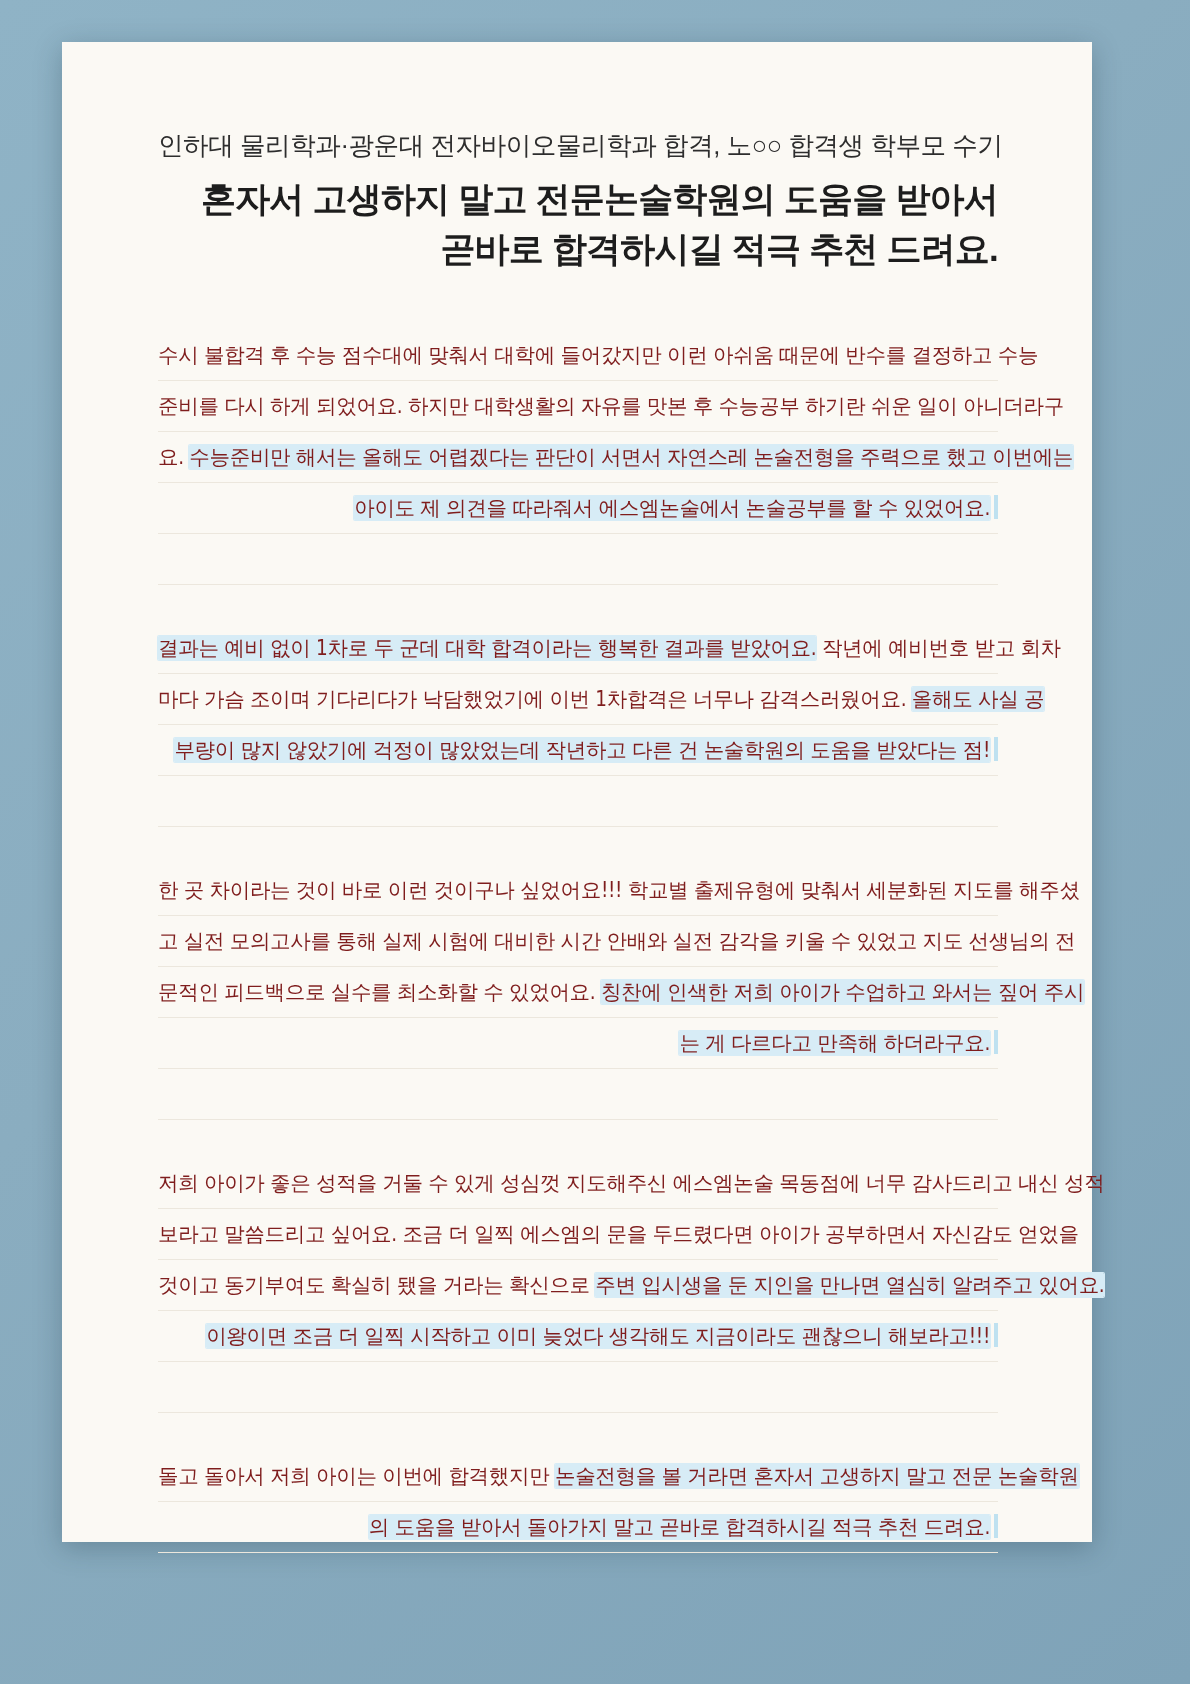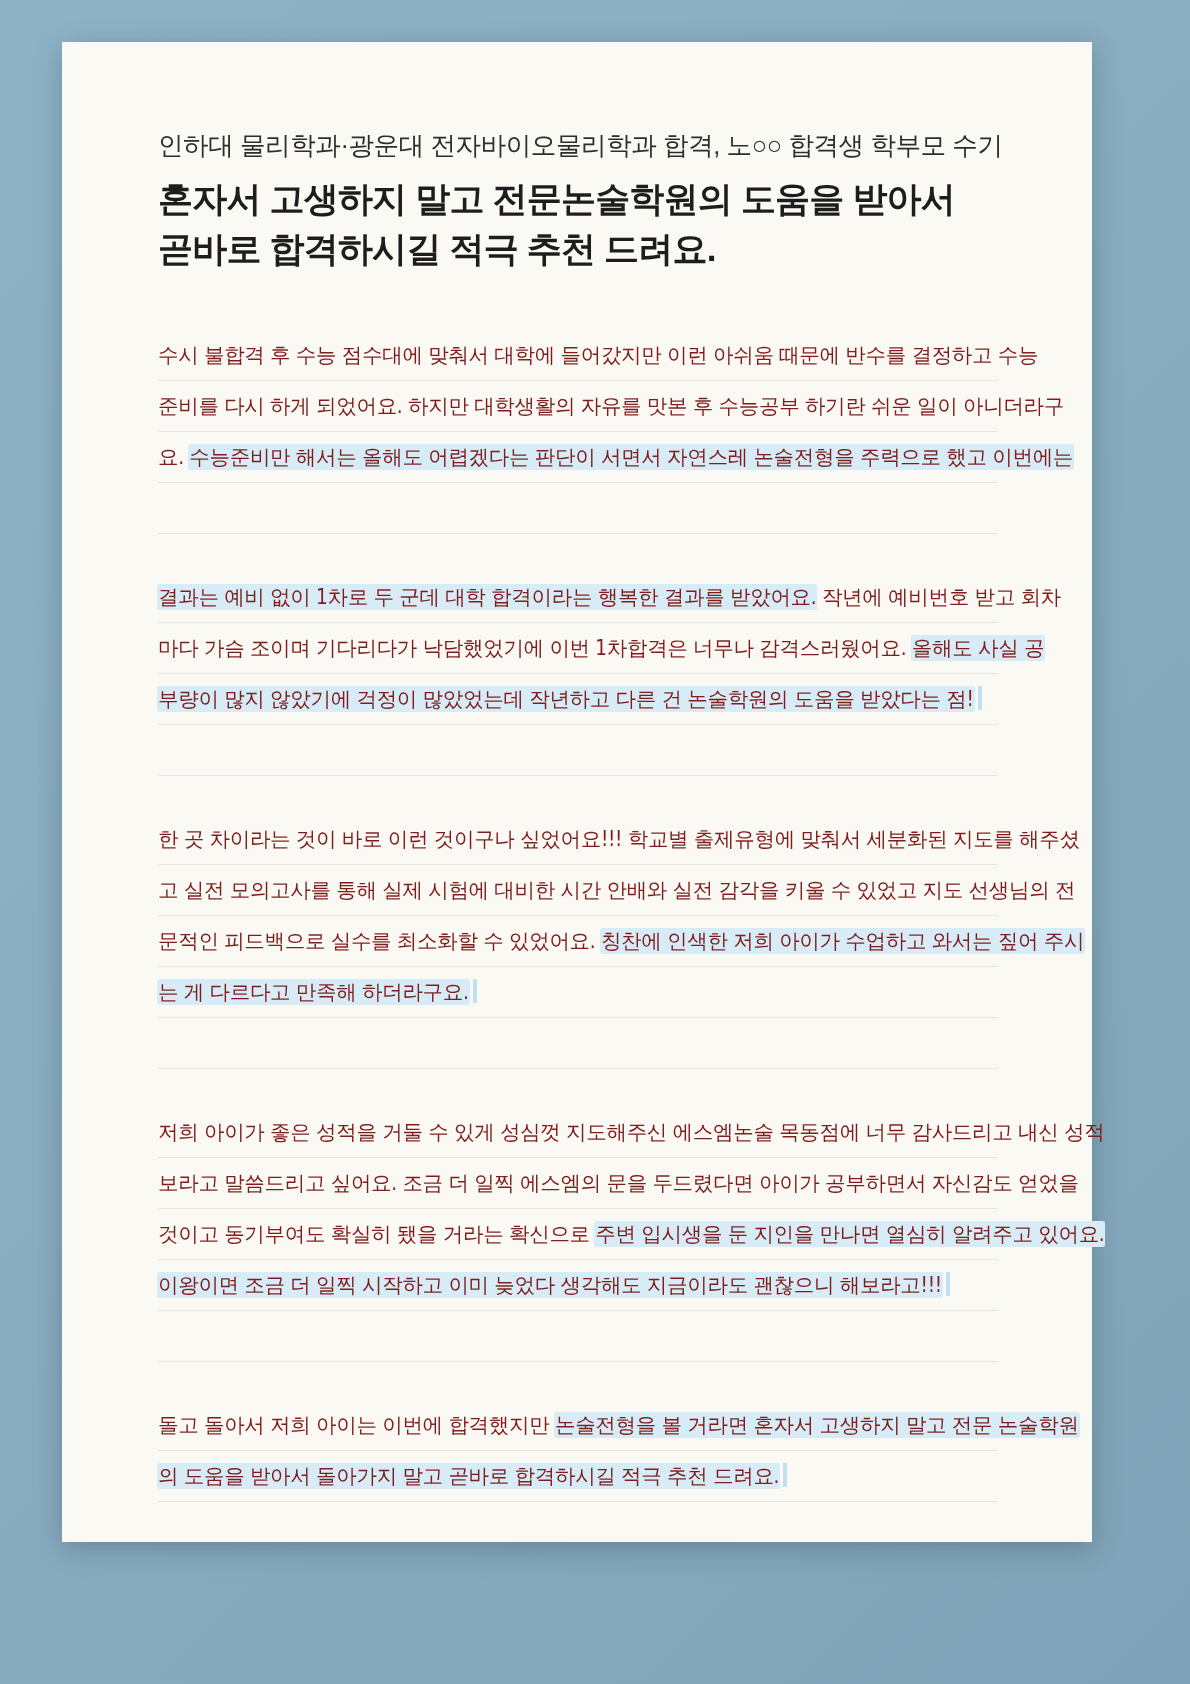--- a/index.html
+++ b/index.html
@@ -20,20 +20,21 @@
     background: linear-gradient(135deg, #8fb3c6 0%, #8aadc0 40%, #7fa3b8 100%);
   }
   .paper {
     position: absolute;
     left: 62px;
     top: 42px;
     width: 1030px;
     height: 1500px;
     background: #fbf9f4;
     box-shadow: 0 6px 26px rgba(20,45,60,0.28);
+    text-align: right;
   }
   .inner {
     position: absolute;
     left: 96px;
     top: 86px;
     width: 840px;
   }
   .kicker {
     font-size: 25.5px;
     color: #2d2d2d;
@@ -117,20 +118,21 @@
       <div class="headline">
         <span class="l1">혼자서 고생하지 말고 전문논술학원의 도움을 받아서</span>
         <span class="l2">곧바로 합격하시길 적극 추천 드려요.</span>
       </div>
 
       <div class="body-area" id="body-area">
           <div class="para">
             <div class="line"><span class="txt">수시 불합격 후 수능 점수대에 맞춰서 대학에 들어갔지만 이런 아쉬움 때문에 반수를 결정하고 수능</span></div>
             <div class="line"><span class="txt">준비를 다시 하게 되었어요. 하지만 대학생활의 자유를 맛본 후 수능공부 하기란 쉬운 일이 아니더라구</span></div>
             <div class="line"><span class="txt">요. </span><span class="txt hl">수능준비만 해서는 올해도 어렵겠다는 판단이 서면서 자연스레 논술전형을 주력으로 했고 이번에는</span></div>
+            <div class="line"><span class="txt hl">아이도 제 의견을 따라줘서 에스엠논술에서 논술공부를 할 수 있었어요.</span><span class="caret"></span></div>
             <div class="spacer-line"></div>
           </div>
           <div class="para">
             <div class="line"><span class="txt hl">결과는 예비 없이 1차로 두 군데 대학 합격이라는 행복한 결과를 받았어요.</span><span class="txt"> 작년에 예비번호 받고 회차</span></div>
             <div class="line"><span class="txt">마다 가슴 조이며 기다리다가 낙담했었기에 이번 1차합격은 너무나 감격스러웠어요. </span><span class="txt hl">올해도 사실 공</span></div>
             <div class="line"><span class="txt hl">부량이 많지 않았기에 걱정이 많았었는데 작년하고 다른 건 논술학원의 도움을 받았다는 점!</span><span class="caret"></span></div>
             <div class="spacer-line"></div>
           </div>
           <div class="para">
             <div class="line"><span class="txt">한 곳 차이라는 것이 바로 이런 것이구나 싶었어요!!! 학교별 출제유형에 맞춰서 세분화된 지도를 해주셨</span></div>

